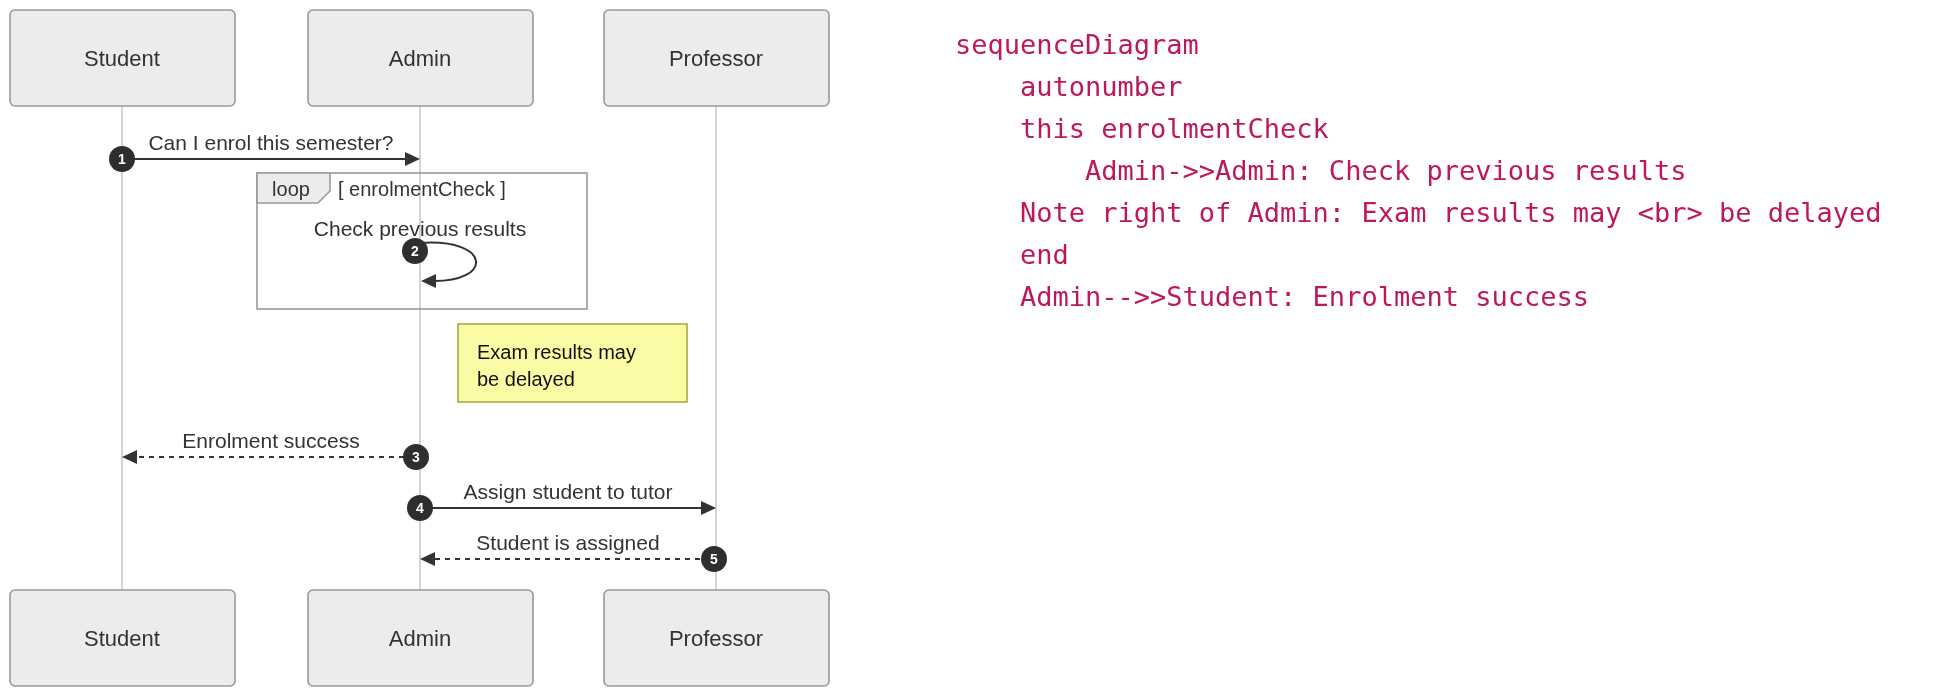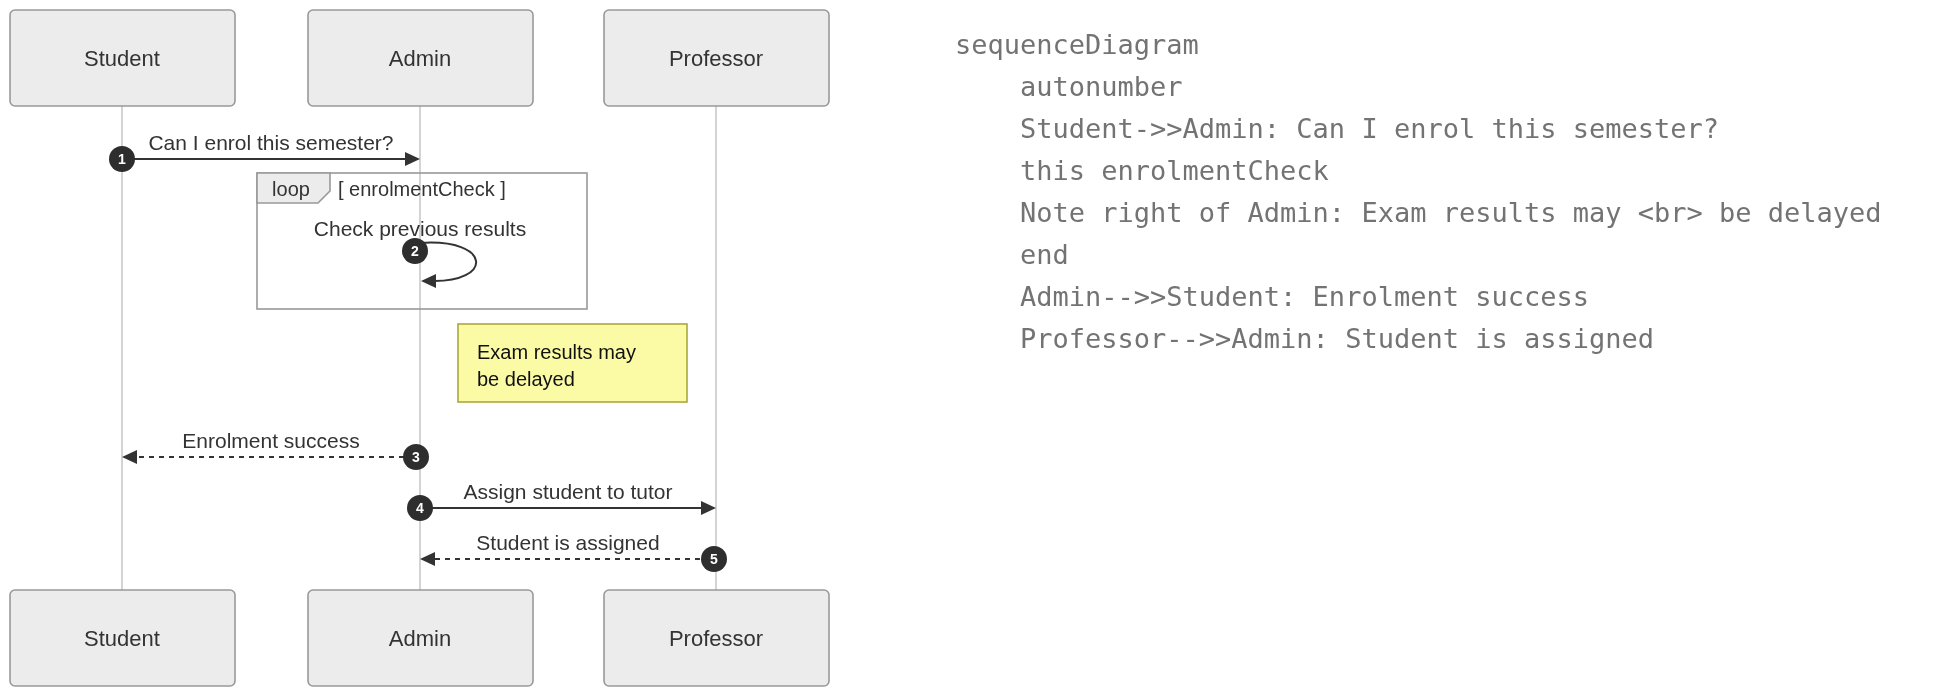--- a/index.html
+++ b/index.html
@@ -21,21 +21,21 @@
   .loop-rect { fill:none; stroke:#999999; stroke-width:1.6; }
   .loop-tab { fill:#ececec; stroke:#999999; stroke-width:1.6; }
   .loop-label { font-size:20px; fill:#333333; text-anchor:middle; font-family:"Liberation Sans",sans-serif; }
   .loop-cond { font-size:20px; fill:#333333; text-anchor:start; font-family:"Liberation Sans",sans-serif; }
   .note-rect { fill:#fcfba5; stroke:#a9a93d; stroke-width:1.6; }
   .note-text { font-size:20px; fill:#111111; text-anchor:start; font-family:"Liberation Sans",sans-serif; }
 
   #code-panel {
     position:absolute; left:955px; top:24px;
     font-family:"DejaVu Sans Mono", monospace;
-    font-size:27px; line-height:42px; color:#737373;
+    font-size:27px; line-height:42px; color:#be185d;
   }
   .code-line { white-space:pre; }
 </style>
 </head>
 <body>
 
 <div id="screen">
 
   <svg id="diagram-svg" width="840" height="696" viewBox="0 0 840 696">
 
@@ -129,21 +129,20 @@
     </g>
     <g>
       <rect class="actor-rect" x="604" y="590" width="225" height="96" rx="5"></rect>
       <text class="actor-label" x="716" y="646">Professor</text>
     </g>
   </svg>
 
   <div id="code-panel">
     <div class="code-line">sequenceDiagram</div>
     <div class="code-line">    autonumber</div>
-    <div class="code-line">    Student-&gt;&gt;Admin: Can I enrol this semester?</div>
     <div class="code-line">    this enrolmentCheck</div>
+    <div class="code-line">        Admin-&gt;&gt;Admin: Check previous results</div>
     <div class="code-line">    Note right of Admin: Exam results may &lt;br&gt; be delayed</div>
     <div class="code-line">    end</div>
     <div class="code-line">    Admin--&gt;&gt;Student: Enrolment success</div>
-    <div class="code-line">    Professor--&gt;&gt;Admin: Student is assigned</div>
   </div>
 
 </div>
 
 </body></html>

